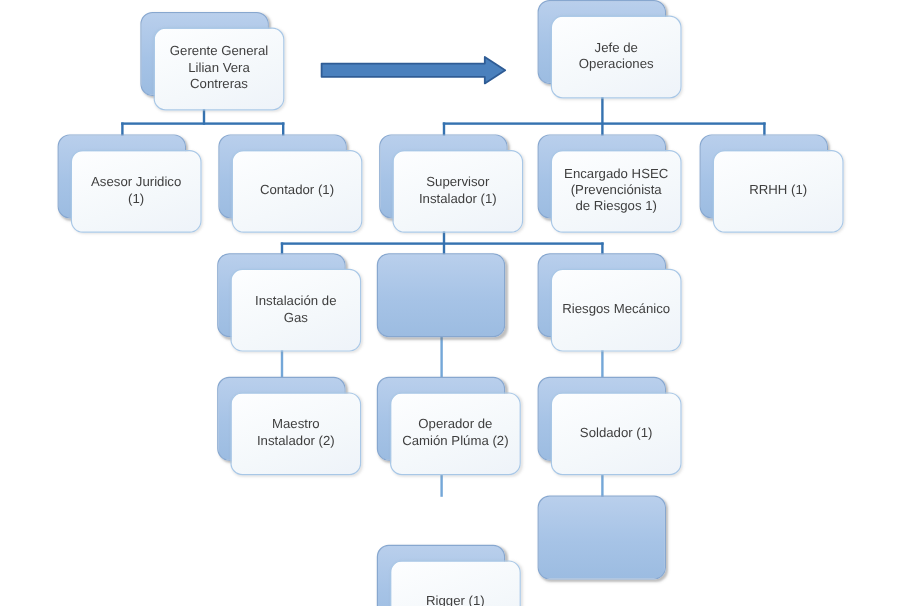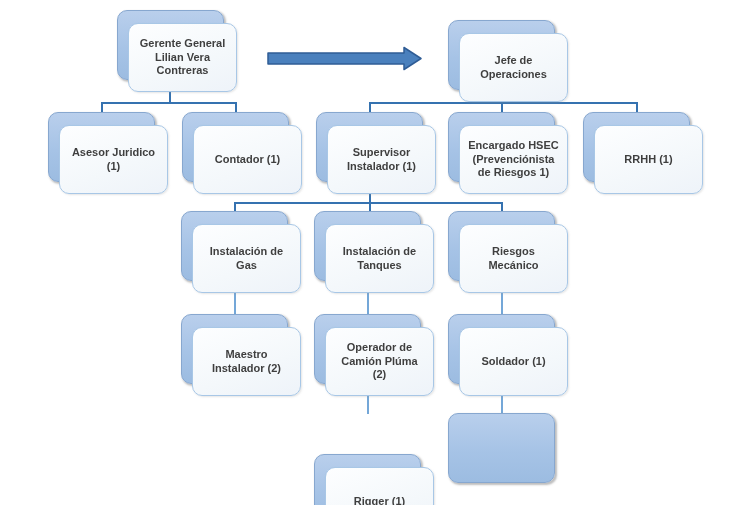--- a/index.html
+++ b/index.html
@@ -1,17 +1,17 @@
 <!DOCTYPE html>
 <html><head>
 <meta charset="utf-8">
 <style>
   html,body{margin:0;padding:0;background:#ffffff;}
   body{font-family:"Liberation Sans","DejaVu Sans",sans-serif;}
-  #canvas{position:relative;width:753px;height:505px;background:#ffffff;overflow:hidden;font-weight:bold;}
+  #canvas{position:relative;width:753px;height:505px;background:#ffffff;overflow:hidden;}
 
   
   .cl,.cl2{position:absolute;z-index:1;}
   .cl{background:#3572b0;}
   .cl2{background:#74a7d8;}
 
   
   .node{position:absolute;width:120px;height:82px;}
   .node-back{
     position:absolute;left:0;top:0;width:107px;height:70px;
@@ -26,21 +26,21 @@
     background:linear-gradient(160deg,#fdfeff 0%,#f4f8fb 60%,#eef3f9 100%);
     box-shadow:1px 1px 2px rgba(150,150,150,0.25);
     display:flex;align-items:center;justify-content:center;
     padding:2px 8px;text-align:center;
     font-size:11px;line-height:1.25;color:#3f3f3f;
     z-index:3;
   }
 
   
   .n-gerente   {left:117px;top:10px;}
-  .n-jefe      {left:448px;top:20px;border-radius:22px;}
+  .n-jefe      {left:448px;top:0;border-radius:22px;}
   .n-asesor    {left:48px; top:112px;}
   .n-contador  {left:182px;top:112px;}
   .n-supervisor{left:316px;top:112px;}
   .n-encargado {left:448px;top:112px;}
   .n-rrhh      {left:583px;top:112px;}
   .n-gas       {left:181px;top:211px;border-radius:22px;}
   .n-tanques   {left:314px;top:211px;}
   .n-taller    {left:448px;top:211px;}
   .n-maestro   {left:181px;top:314px;}
   .n-operador  {left:314px;top:314px;}
@@ -149,23 +149,20 @@
 
   <div class="node n-gas">
     <div class="node-back"></div>
     <div class="node-front">
       <span>Instalación de Gas</span>
     </div>
   </div>
 
   <div class="node n-tanques">
     <div class="node-back"></div>
-    <div class="node-front">
-      <span>Instalación de Tanques</span>
-    </div>
   </div>
 
   <div class="node n-taller">
     <div class="node-back"></div>
     <div class="node-front">
       <span>Riesgos Mecánico</span>
     </div>
   </div>
 
   <div class="node n-maestro">

